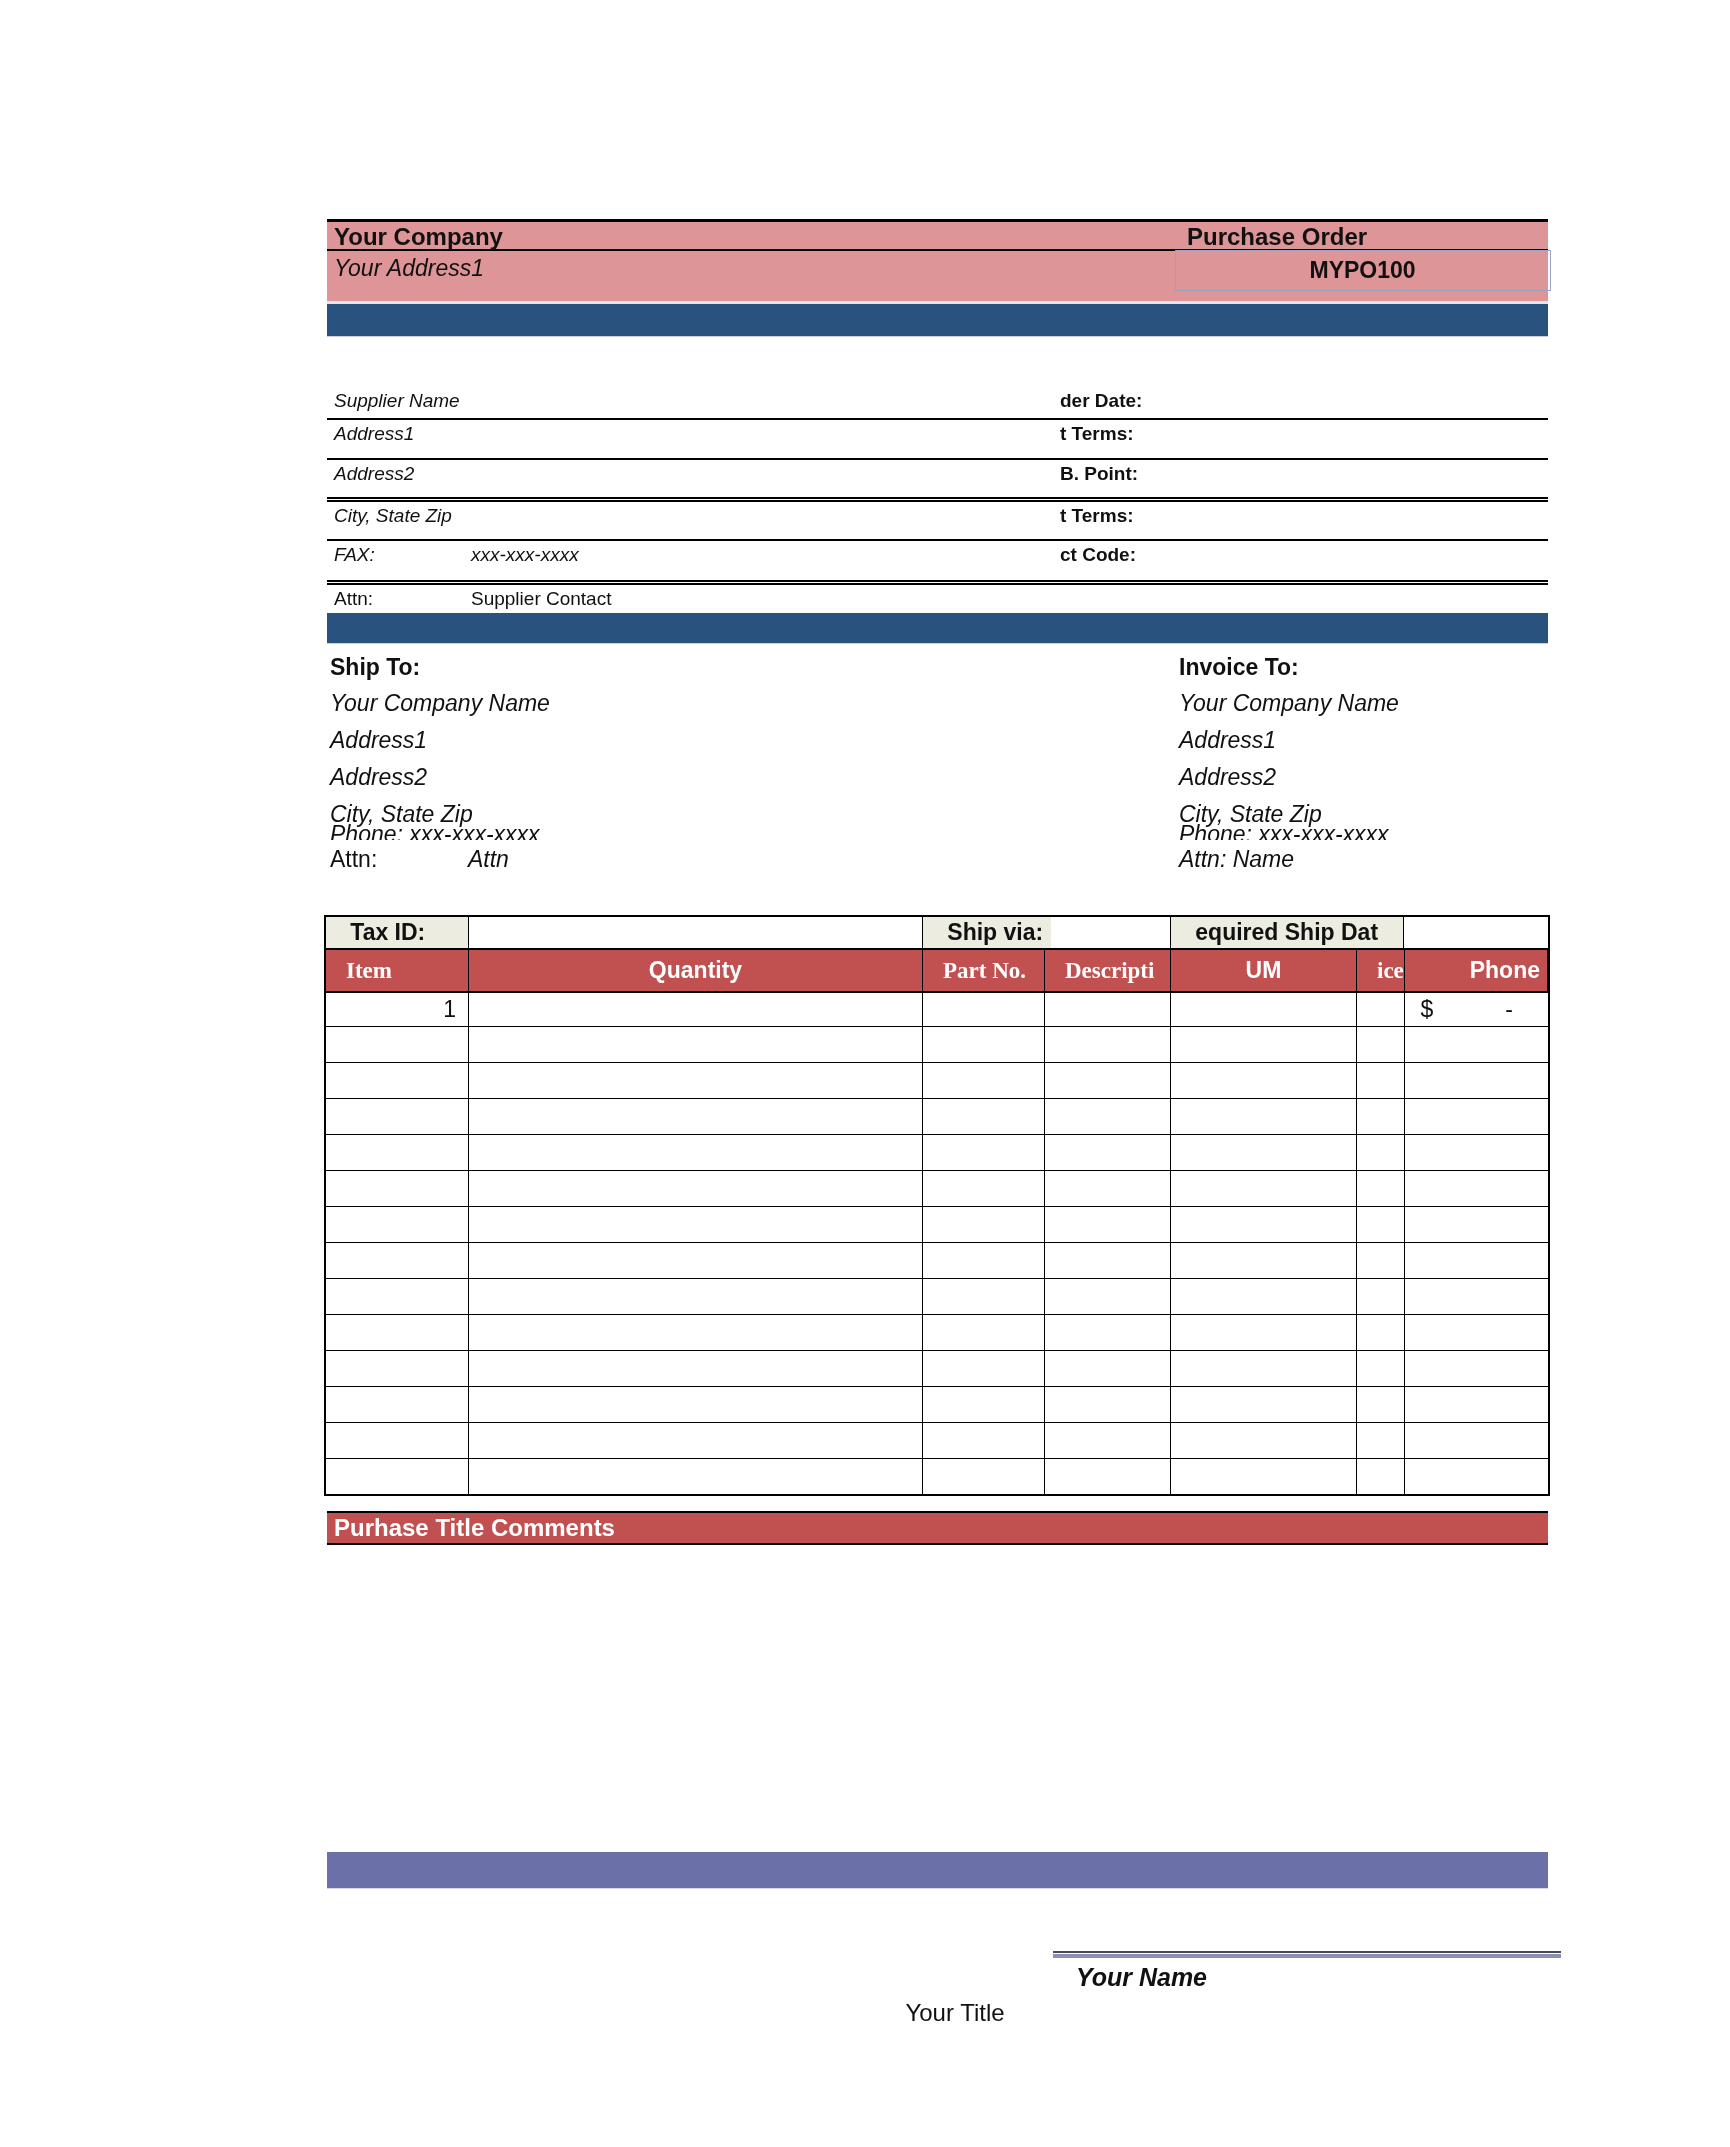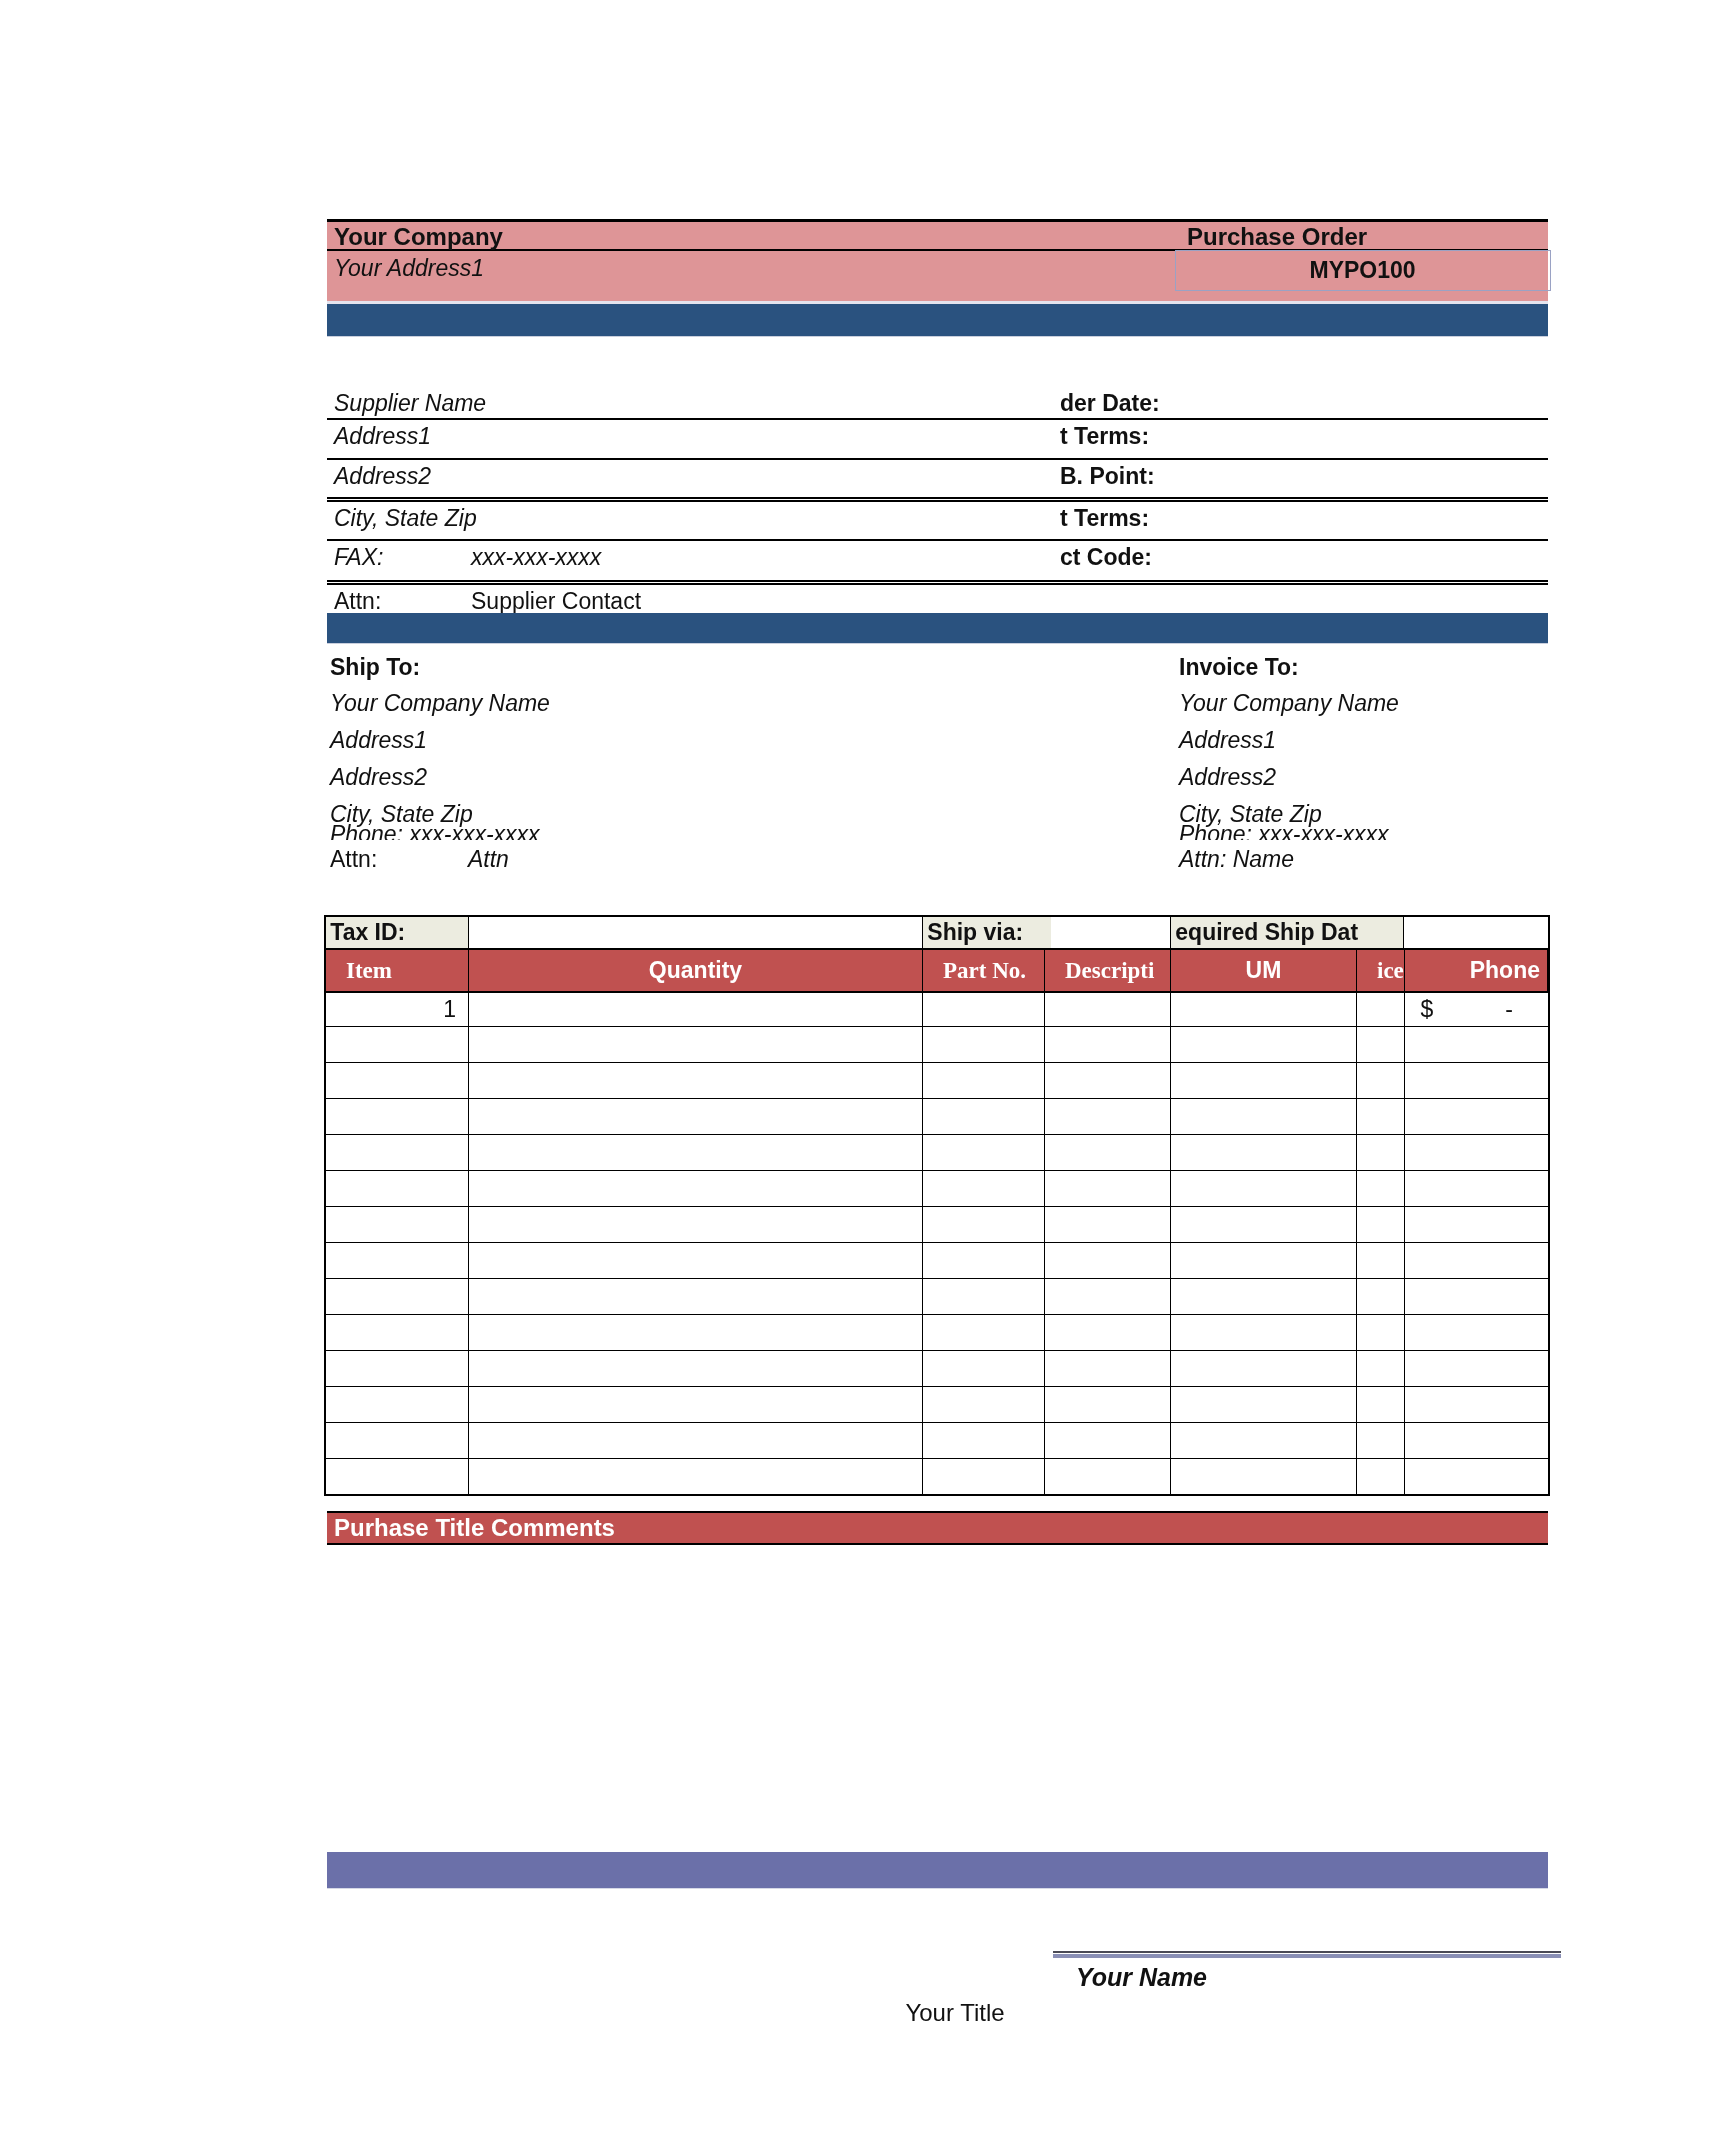--- a/index.html
+++ b/index.html
@@ -13,21 +13,21 @@
   .hdr-row1{position:relative;height:27px;border-bottom:2.6px solid #000;}
   .company-name{position:absolute;left:7px;top:0.9px;font-size:24px;font-weight:bold;}
   .doc-title{position:absolute;left:860px;top:0.9px;font-size:24px;font-weight:bold;}
   .hdr-row2{position:relative;height:50px;}
   .company-address{position:absolute;left:7px;top:4.3px;font-size:23px;font-style:italic;}
   .po-box{position:absolute;right:-2.6px;top:-0.9px;width:374px;height:39px;border:1.7px solid #9aa2c4;
           display:flex;align-items:center;justify-content:center;font-size:23px;font-weight:bold;}
   .hdr-gap{height:2.6px;background:#e4e4ee;}
   .blueband{height:32px;background:#2a527f;border-bottom:1.7px solid #c9cfdd;}
   
-  .supplier{position:absolute;left:327px;top:387px;width:1221px;font-size:23px;}
+  .supplier{position:absolute;left:327px;top:387px;width:1221px;font-size:19px;}
   .srow{position:relative;}
   .srow .s-left{position:absolute;left:7px;top:2.6px;font-style:italic;}
   .srow .s-right{position:absolute;left:733px;top:2.6px;font-weight:bold;}
   .sgl{border-bottom:2.6px solid #000;}
   .dbl{border-bottom:5.2px double #000;}
   .s-val{position:absolute;left:144px;top:2.6px;font-style:italic;}
   .s-val.up{font-style:normal;}
   .s-lab{font-style:italic;}
   .s-lab.up{font-style:normal;}
   
@@ -44,21 +44,21 @@
   .attn-label{display:inline-block;width:138px;}
   .attn-name{font-style:italic;}
   
   .itable{position:absolute;left:324px;top:915px;width:1226px;border:2.6px solid #000;box-sizing:border-box;font-size:23px;}
   .trow{display:flex;}
   .cell{box-sizing:border-box;border-right:1.7px solid #000;overflow:hidden;white-space:nowrap;}
   .cell:last-child{border-right:none;}
   .c1{width:143px}.c2{width:454px}.c3{width:122px}.c4{width:126px}.c5{width:186px}.c6{width:48px}.c7{width:143px}
   .m1{width:143px}.m2{width:454px}.m3{width:248px}.m4{width:233px}.m5{width:143px}
   .meta-row{height:31px;border-bottom:2.6px solid #000;}
-  .meta-row .cell{display:flex;align-items:center;font-weight:bold;}
+  .meta-row .cell{display:flex;align-items:center;font-weight:bold;padding-left:20px;}
   .bg-beige{background:#ecece0;}
   .bg-beige-half{background:linear-gradient(to right,#ecece0 0 52%,#ffffff 52%);}
   .meta-row .cell span{padding-left:4.3px;}
   .head-row{height:41px;background:#c05150;color:#fff;font-weight:bold;border-bottom:2.6px solid #000;}
   .head-row .cell{display:flex;align-items:center;border-right:1.7px solid #000;}
   .al{padding-left:20px;font-family:Liberation Serif, serif;}
   .ac{justify-content:center;}
   .ar{justify-content:flex-end;padding-right:7px;}
   .irow{height:35px;border-bottom:1.7px solid #000;}
   .irow.first{height:33px;}

